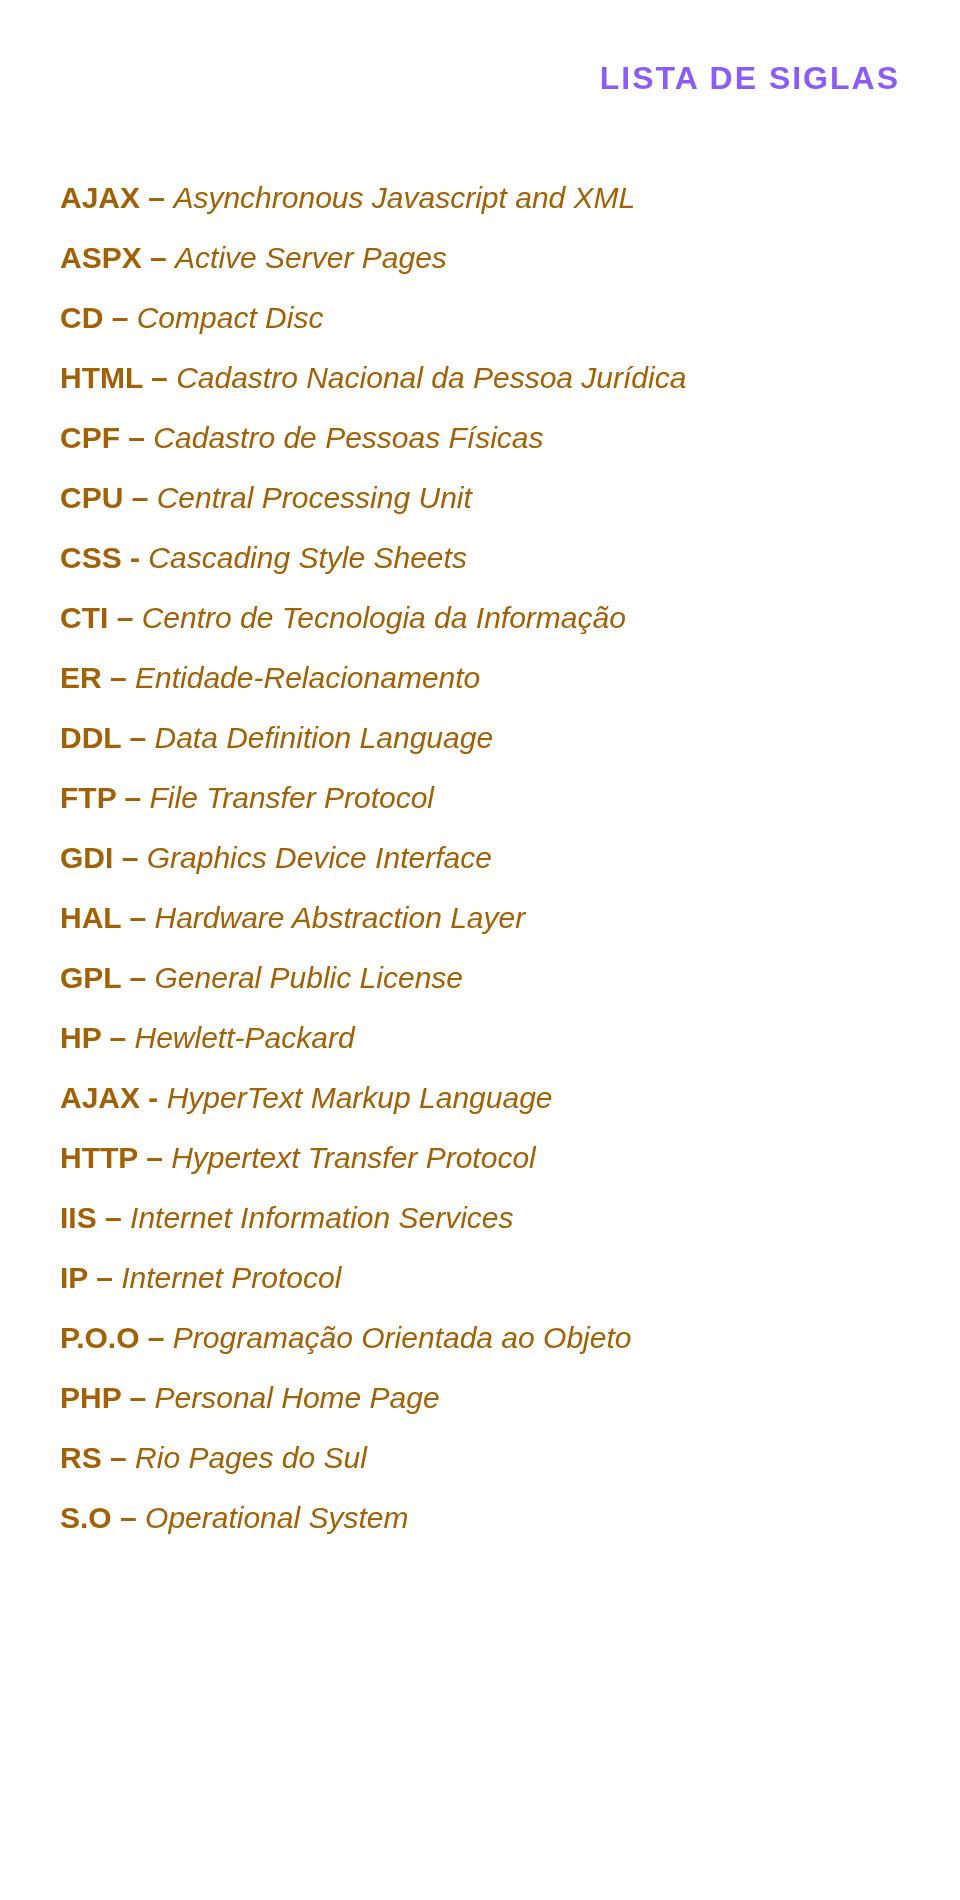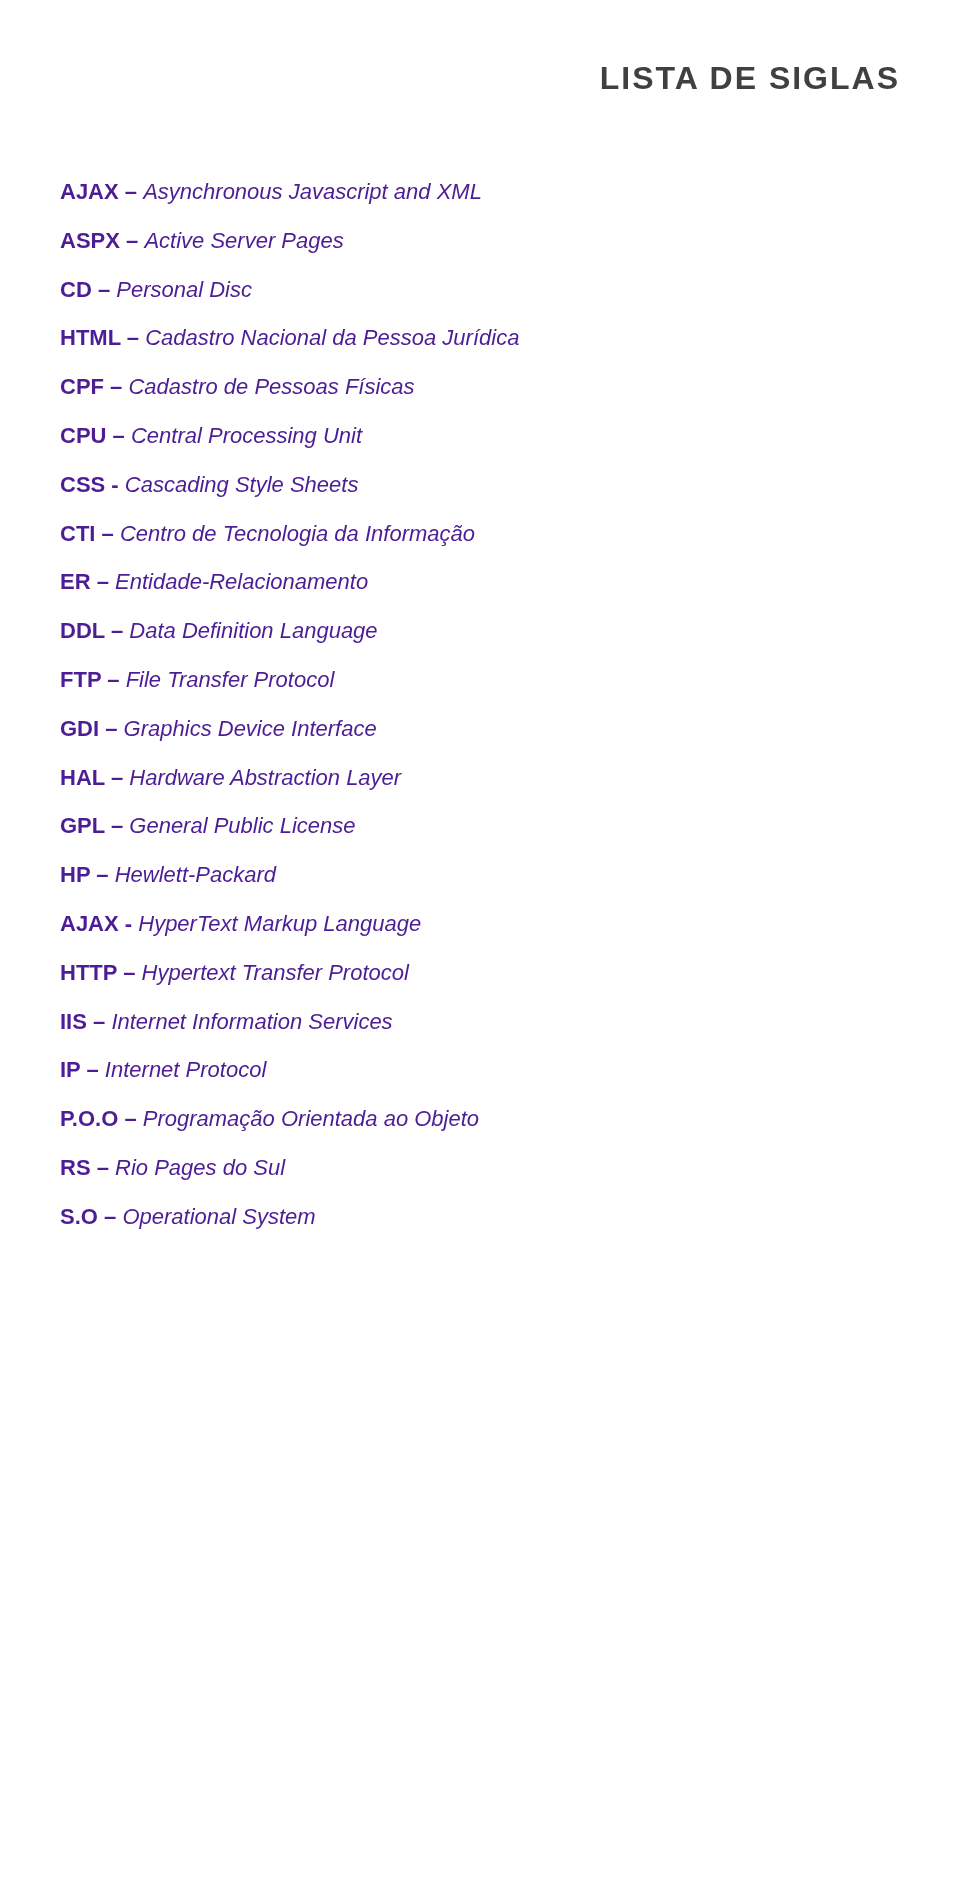--- a/index.html
+++ b/index.html
@@ -14,32 +14,32 @@
       width: 960px;
       min-height: 1900px;
       padding: 60px 60px 80px 60px;
     }
 
     .page-title {
       text-align: right;
       font-size: 32px;
       font-weight: 900;
       letter-spacing: 2px;
-      color: #404040;
+      color: #8b5cf6;
       margin-bottom: 80px;
       text-transform: uppercase;
     }
 
     .acronym-list {
       list-style: none;
     }
 
     .acronym-item {
-      font-size: 22px;
-      color: #4c1d95;
+      font-size: 30px;
+      color: #a16207;
       margin-bottom: 18px;
       line-height: 1.4;
     }
 
     .acronym-abbr {
       font-weight: 700;
       font-style: normal;
     }
 
     .acronym-separator {
@@ -52,33 +52,34 @@
     }
   </style>
 </head>
 <body>
 
 <h1 class="page-title">LISTA DE SIGLAS</h1>
 
 <ul class="acronym-list">
 <li class="acronym-item"><span class="acronym-abbr">AJAX</span><span class="acronym-separator"> – </span><span class="acronym-desc">Asynchronous Javascript and XML</span></li>
     <li class="acronym-item"><span class="acronym-abbr">ASPX</span><span class="acronym-separator"> – </span><span class="acronym-desc">Active Server Pages</span></li>
-    <li class="acronym-item"><span class="acronym-abbr">CD</span><span class="acronym-separator"> – </span><span class="acronym-desc">Personal Disc</span></li>
+    <li class="acronym-item"><span class="acronym-abbr">CD</span><span class="acronym-separator"> – </span><span class="acronym-desc">Compact Disc</span></li>
     <li class="acronym-item"><span class="acronym-abbr">HTML</span><span class="acronym-separator"> – </span><span class="acronym-desc">Cadastro Nacional da Pessoa Jurídica</span></li>
     <li class="acronym-item"><span class="acronym-abbr">CPF</span><span class="acronym-separator"> – </span><span class="acronym-desc">Cadastro de Pessoas Físicas</span></li>
     <li class="acronym-item"><span class="acronym-abbr">CPU</span><span class="acronym-separator"> – </span><span class="acronym-desc">Central Processing Unit</span></li>
     <li class="acronym-item"><span class="acronym-abbr">CSS</span><span class="acronym-separator"> - </span><span class="acronym-desc">Cascading Style Sheets</span></li>
     <li class="acronym-item"><span class="acronym-abbr">CTI</span><span class="acronym-separator"> – </span><span class="acronym-desc">Centro de Tecnologia da Informação</span></li>
     <li class="acronym-item"><span class="acronym-abbr">ER</span><span class="acronym-separator"> – </span><span class="acronym-desc">Entidade-Relacionamento</span></li>
     <li class="acronym-item"><span class="acronym-abbr">DDL</span><span class="acronym-separator"> – </span><span class="acronym-desc">Data Definition Language</span></li>
     <li class="acronym-item"><span class="acronym-abbr">FTP</span><span class="acronym-separator"> – </span><span class="acronym-desc">File Transfer Protocol</span></li>
     <li class="acronym-item"><span class="acronym-abbr">GDI</span><span class="acronym-separator"> – </span><span class="acronym-desc">Graphics Device Interface</span></li>
     <li class="acronym-item"><span class="acronym-abbr">HAL</span><span class="acronym-separator"> – </span><span class="acronym-desc">Hardware Abstraction Layer</span></li>
     <li class="acronym-item"><span class="acronym-abbr">GPL</span><span class="acronym-separator"> – </span><span class="acronym-desc">General Public License</span></li>
     <li class="acronym-item"><span class="acronym-abbr">HP</span><span class="acronym-separator"> – </span><span class="acronym-desc">Hewlett-Packard</span></li>
     <li class="acronym-item"><span class="acronym-abbr">AJAX</span><span class="acronym-separator"> - </span><span class="acronym-desc">HyperText Markup Language</span></li>
     <li class="acronym-item"><span class="acronym-abbr">HTTP</span><span class="acronym-separator"> – </span><span class="acronym-desc">Hypertext Transfer Protocol</span></li>
     <li class="acronym-item"><span class="acronym-abbr">IIS</span><span class="acronym-separator"> – </span><span class="acronym-desc">Internet Information Services</span></li>
     <li class="acronym-item"><span class="acronym-abbr">IP</span><span class="acronym-separator"> – </span><span class="acronym-desc">Internet Protocol</span></li>
     <li class="acronym-item"><span class="acronym-abbr">P.O.O</span><span class="acronym-separator"> – </span><span class="acronym-desc">Programação Orientada ao Objeto</span></li>
+    <li class="acronym-item"><span class="acronym-abbr">PHP</span><span class="acronym-separator"> – </span><span class="acronym-desc">Personal Home Page</span></li>
     <li class="acronym-item"><span class="acronym-abbr">RS</span><span class="acronym-separator"> – </span><span class="acronym-desc">Rio Pages do Sul</span></li>
     <li class="acronym-item"><span class="acronym-abbr">S.O</span><span class="acronym-separator"> – </span><span class="acronym-desc">Operational System</span></li>
   </ul>
 
 </body></html>

